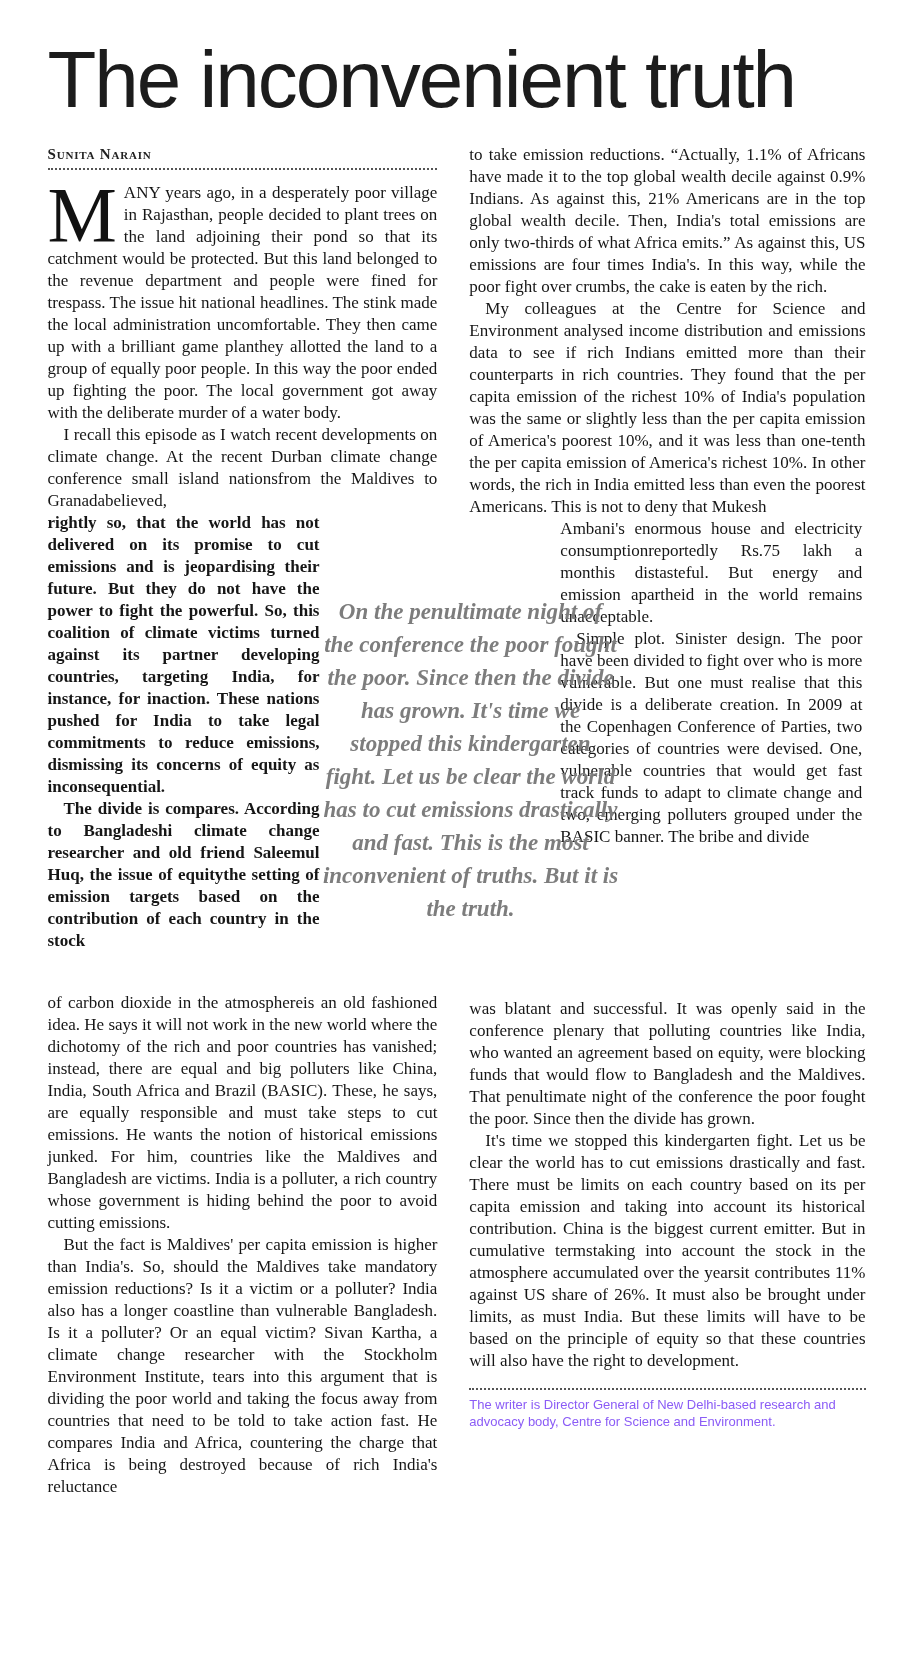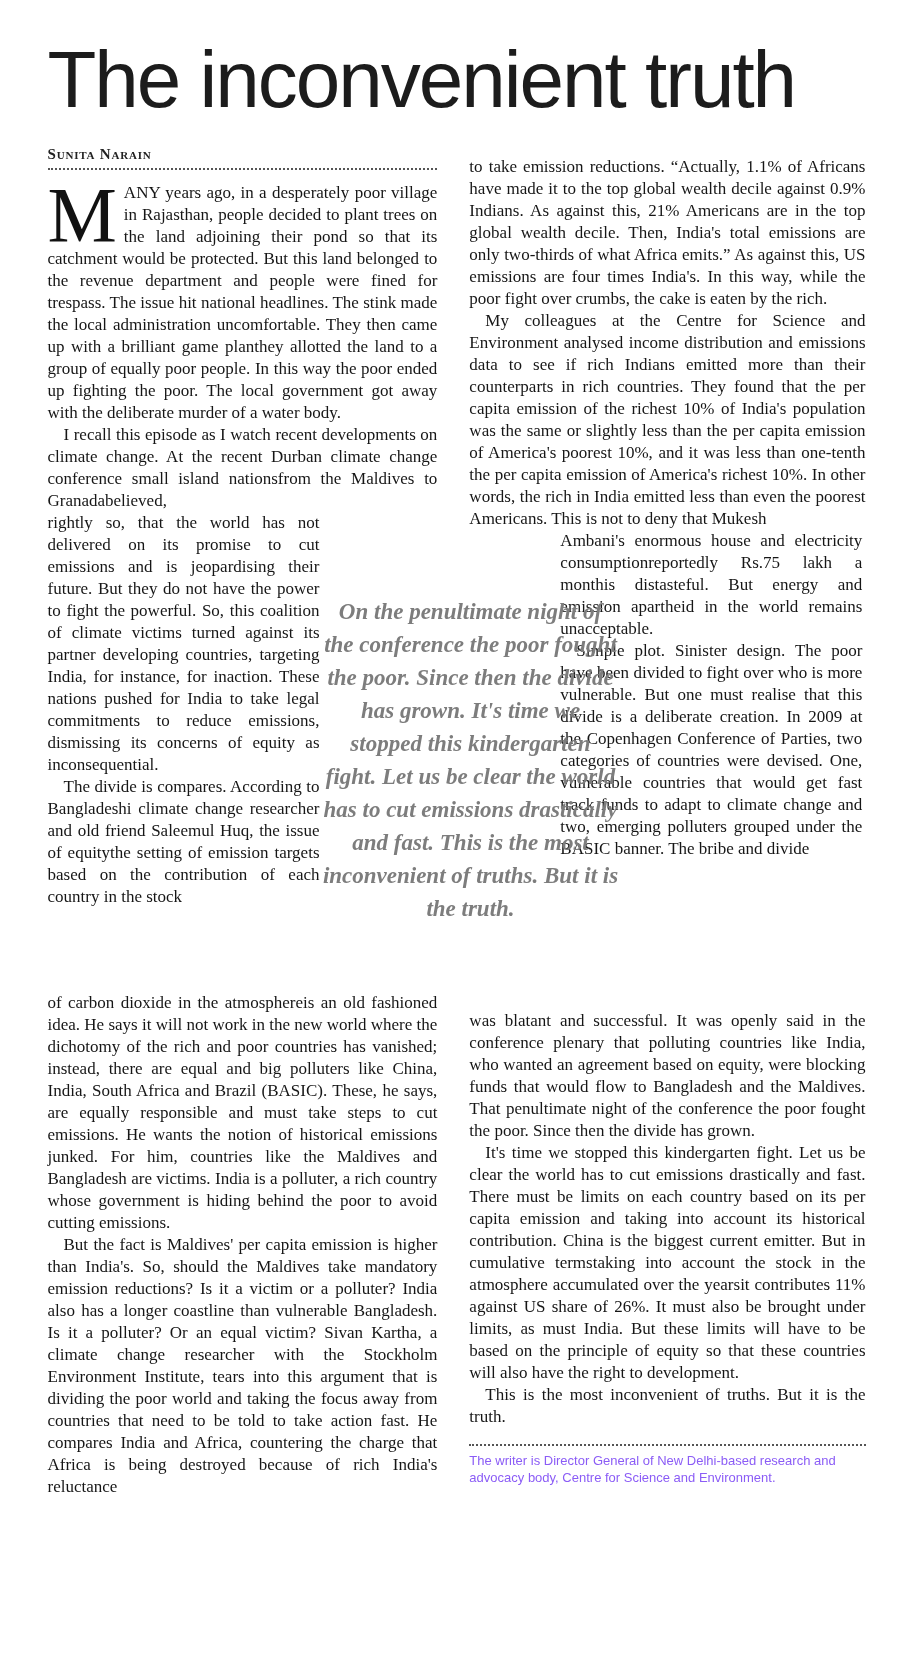--- a/index.html
+++ b/index.html
@@ -21,21 +21,21 @@
     font-size: 80px;
     line-height: 1.05;
     letter-spacing: -2px;
     color: #1c1c1c;
     white-space: nowrap;
   }
   .columns {
     display: flex;
     gap: 32px;
     padding: 0 10px 0 8px;
-    align-items: center;
+    align-items: flex-start;
   }
   .col-left  { width: 434px; }
   .col-right { width: 441px; }
   .byline {
     font-variant: small-caps;
     font-weight: 700;
     font-size: 15px;
     letter-spacing: 0.8px;
     color: #222;
     line-height: 20px;
@@ -55,21 +55,21 @@
     color: #161616;
   }
   .indent { text-indent: 16px; }
   .dropcap {
     float: left;
     font-size: 78px;
     line-height: 60px;
     padding: 3px 7px 0 0;
     color: #111;
   }
-  .narrow-left  { width: 272px; min-height: 480px; }
+  .narrow-left  { width: 272px; min-height: 480px; font-weight: bold; }
   .narrow-right { width: 302px; margin-left: 91px; min-height: 480px; }
   .pull-quote {
     position: absolute;
     top: 595px;
     left: 283px;
     width: 296px;
     margin: 0;
     font-style: italic;
     font-weight: 700;
     font-size: 23px;
@@ -119,21 +119,20 @@
       <p class="bp">to take emission reductions. “Actually, 1.1% of Africans have made it to the top global wealth decile against 0.9% Indians. As against this, 21% Americans are in the top global wealth decile. Then, India's total emissions are only two-thirds of what Africa emits.” As against this, US emissions are four times India's. In this way, while the poor fight over crumbs, the cake is eaten by the rich.</p>
       <p class="bp indent">My colleagues at the Centre for Science and Environment analysed income distribution and emissions data to see if rich Indians emitted more than their counterparts in rich countries. They found that the per capita emission of the richest 10% of India's population was the same or slightly less than the per capita emission of America's poorest 10%, and it was less than one-tenth the per capita emission of America's richest 10%. In other words, the rich in India emitted less than even the poorest Americans. This is not to deny that Mukesh</p>
 
       <div class="narrow-right">
         <p class="bp">Ambani's enormous house and electricity consumptionreportedly Rs.75 lakh a monthis distasteful. But energy and emission apartheid in the world remains unacceptable.</p>
         <p class="bp indent">Simple plot. Sinister design. The poor have been divided to fight over who is more vulnerable. But one must realise that this divide is a deliberate creation. In 2009 at the Copenhagen Conference of Parties, two categories of countries were devised. One, vulnerable countries that would get fast track funds to adapt to climate change and two, emerging polluters grouped under the BASIC banner. The bribe and divide</p>
       </div>
 
       <p class="bp">was blatant and successful. It was openly said in the conference plenary that polluting countries like India, who wanted an agreement based on equity, were blocking funds that would flow to Bangladesh and the Maldives. That penultimate night of the conference the poor fought the poor. Since then the divide has grown.</p>
       <p class="bp indent">It's time we stopped this kindergarten fight. Let us be clear the world has to cut emissions drastically and fast. There must be limits on each country based on its per capita emission and taking into account its historical contribution. China is the biggest current emitter. But in cumulative termstaking into account the stock in the atmosphere accumulated over the yearsit contributes 11% against US share of 26%. It must also be brought under limits, as must India. But these limits will have to be based on the principle of equity so that these countries will also have the right to development.</p>
-      <p class="bp indent">This is the most inconvenient of truths. But it is the truth.</p>
 
       <hr class="dotted-rule footer-rule">
       <p class="footer-note">The writer is Director General of New Delhi-based research and advocacy body, Centre for Science and Environment.</p>
     </div>
 
   </div>
 
   <blockquote class="pull-quote">On the penultimate night of the conference the poor fought the poor. Since then the divide has grown. It's time we stopped this kindergarten fight. Let us be clear the world has to cut emissions drastically and fast. This is the most inconvenient of truths. But it is the truth.</blockquote>
 
 </div>

